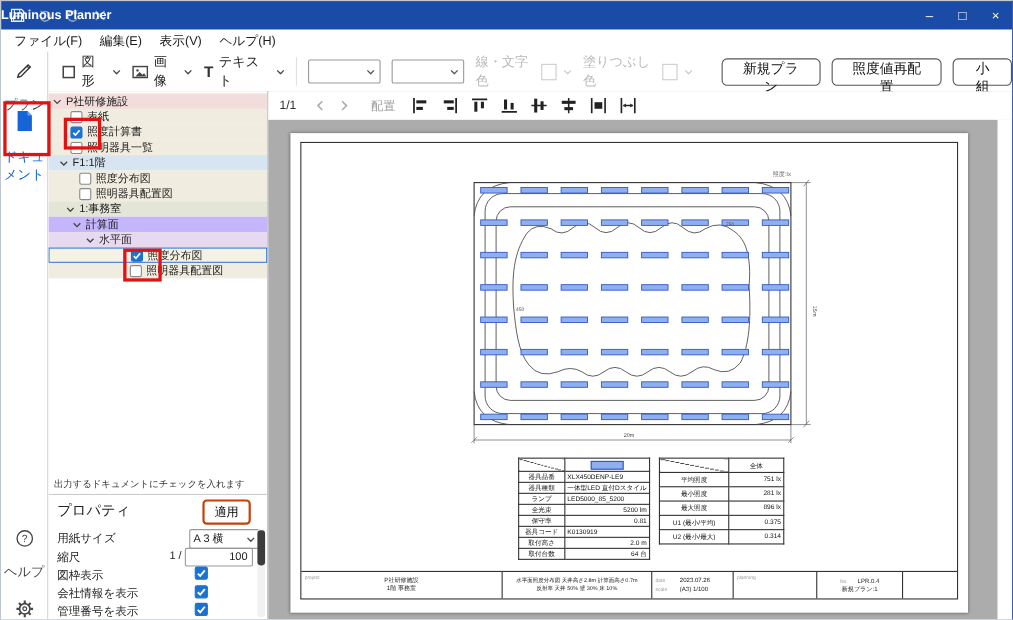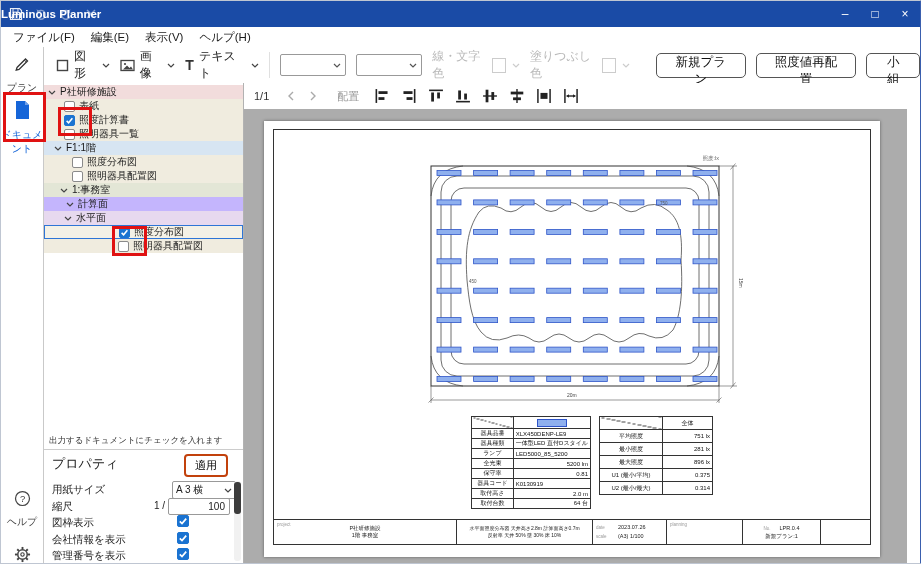--- a/index.html
+++ b/index.html
@@ -12,21 +12,21 @@
   .tbi svg{width:14px;height:14px;}
   .tb-title{position:absolute;left:0;right:0;color:#fff;font-size:11.5px;font-weight:bold;}
   .tb-right{position:absolute;right:0;top:0;height:26px;display:flex;z-index:2;}
   .wbtn{width:30px;height:26px;color:#fff;font-size:12px;display:flex;align-items:center;justify-content:center;}
   
   .menubar{position:absolute;left:0;top:26px;right:0;height:20px;background:#fff;display:flex;align-items:center;padding-left:4px;}
   .mitem{font-size:11.5px;color:#1a1a1a;padding:0 8px;}
   
   .rail{position:absolute;left:0;top:46px;bottom:0;width:42px;background:#fff;border-right:1px solid #c9c9c9;}
   .rail-item{position:absolute;left:0;width:42px;text-align:center;}
-  .rail-label{display:block;font-size:10px;color:#444;margin-top:4px;}
+  .rail-label{display:block;font-size:12px;color:#444;margin-top:9px;}
   .rail-label.blue{color:#1565d8;}
   
   .toolbar{position:absolute;left:43px;top:46px;right:0;height:36px;background:#fff;border-bottom:1px solid #cfcfcf;display:flex;align-items:center;gap:10px;padding-left:12px;font-size:12px;color:#222;}
   .tgroup{display:inline-flex;align-items:center;gap:5px;}
   .ticon{display:inline-flex;}
   .chev{display:inline-flex;margin-left:2px;}
   .combo{width:64px;height:20px;border:1px solid #999;border-radius:2px;display:inline-flex;align-items:center;justify-content:flex-end;padding-right:4px;background:#fff;}
   .vsep{width:1px;height:26px;background:#e0e0e0;}
   .dgroup{display:inline-flex;align-items:center;gap:4px;color:#b9b9b9;}
   .swatch{width:13px;height:13px;border:1px solid #ccc;background:#fff;display:inline-block;}
@@ -37,21 +37,21 @@
   .tree{position:absolute;left:0;top:2px;right:0;}
   .trow{height:14px;display:flex;align-items:center;font-size:10px;color:#1a1a1a;box-sizing:border-box;}
   .trow.selected{border:1.6px solid #2e75d6;background:#f4f1e6 !important;}
   .tlabel{margin-left:4px;white-space:nowrap;}
   .tchev{display:inline-flex;width:8px;}
   .cb{width:11px;height:11px;box-sizing:border-box;border:1px solid #8a8a8a;border-radius:2px;background:#fff;display:inline-flex;align-items:center;justify-content:center;flex:none;}
   .cb.checked{background:#1a73d1;border-color:#1a73d1;}
   .cb svg{width:9px;height:9px;}
   .ind-p0{padding-left:4px;} .ind-c1{padding-left:20px;} .ind-p1{padding-left:10px;}
   .ind-c2{padding-left:28px;} .ind-p2{padding-left:16px;} .ind-p3{padding-left:22px;}
-  .ind-p4{padding-left:20px;} .ind-c5{padding-left:74px;}
+  .ind-p4{padding-left:34px;} .ind-c5{padding-left:74px;}
   .hint{position:absolute;top:352px;left:5px;font-size:8.5px;color:#333;white-space:nowrap;}
   .psep{position:absolute;top:366px;left:0;right:0;border-top:1px solid #ccc;}
   .props-title{position:absolute;top:372px;left:8px;font-size:13px;color:#222;}
   .apply{position:absolute;top:371px;right:15px;width:44px;height:23px;border:2px solid #c2410c;border-radius:4px;background:#fff;font-size:11px;font-family:inherit;}
   .props{position:absolute;top:398px;left:0;right:0;bottom:0;}
   .prow{position:relative;height:16.5px;font-size:10.5px;color:#222;}
   .plabel{position:absolute;left:8px;top:2px;white-space:nowrap;}
   .pdrop{position:absolute;left:128px;top:0;width:56px;height:16px;border:1px solid #999;border-radius:2px;display:flex;align-items:center;justify-content:space-between;padding:0 3px;font-size:10px;background:#fff;}
   .pscalepre{position:absolute;left:110px;top:2px;font-size:10px;}
   .pinput{position:absolute;left:124px;top:0;width:56px;height:15px;border:1px solid #999;border-radius:2px;text-align:right;padding-right:4px;font-size:10px;line-height:15px;background:#fff;}

